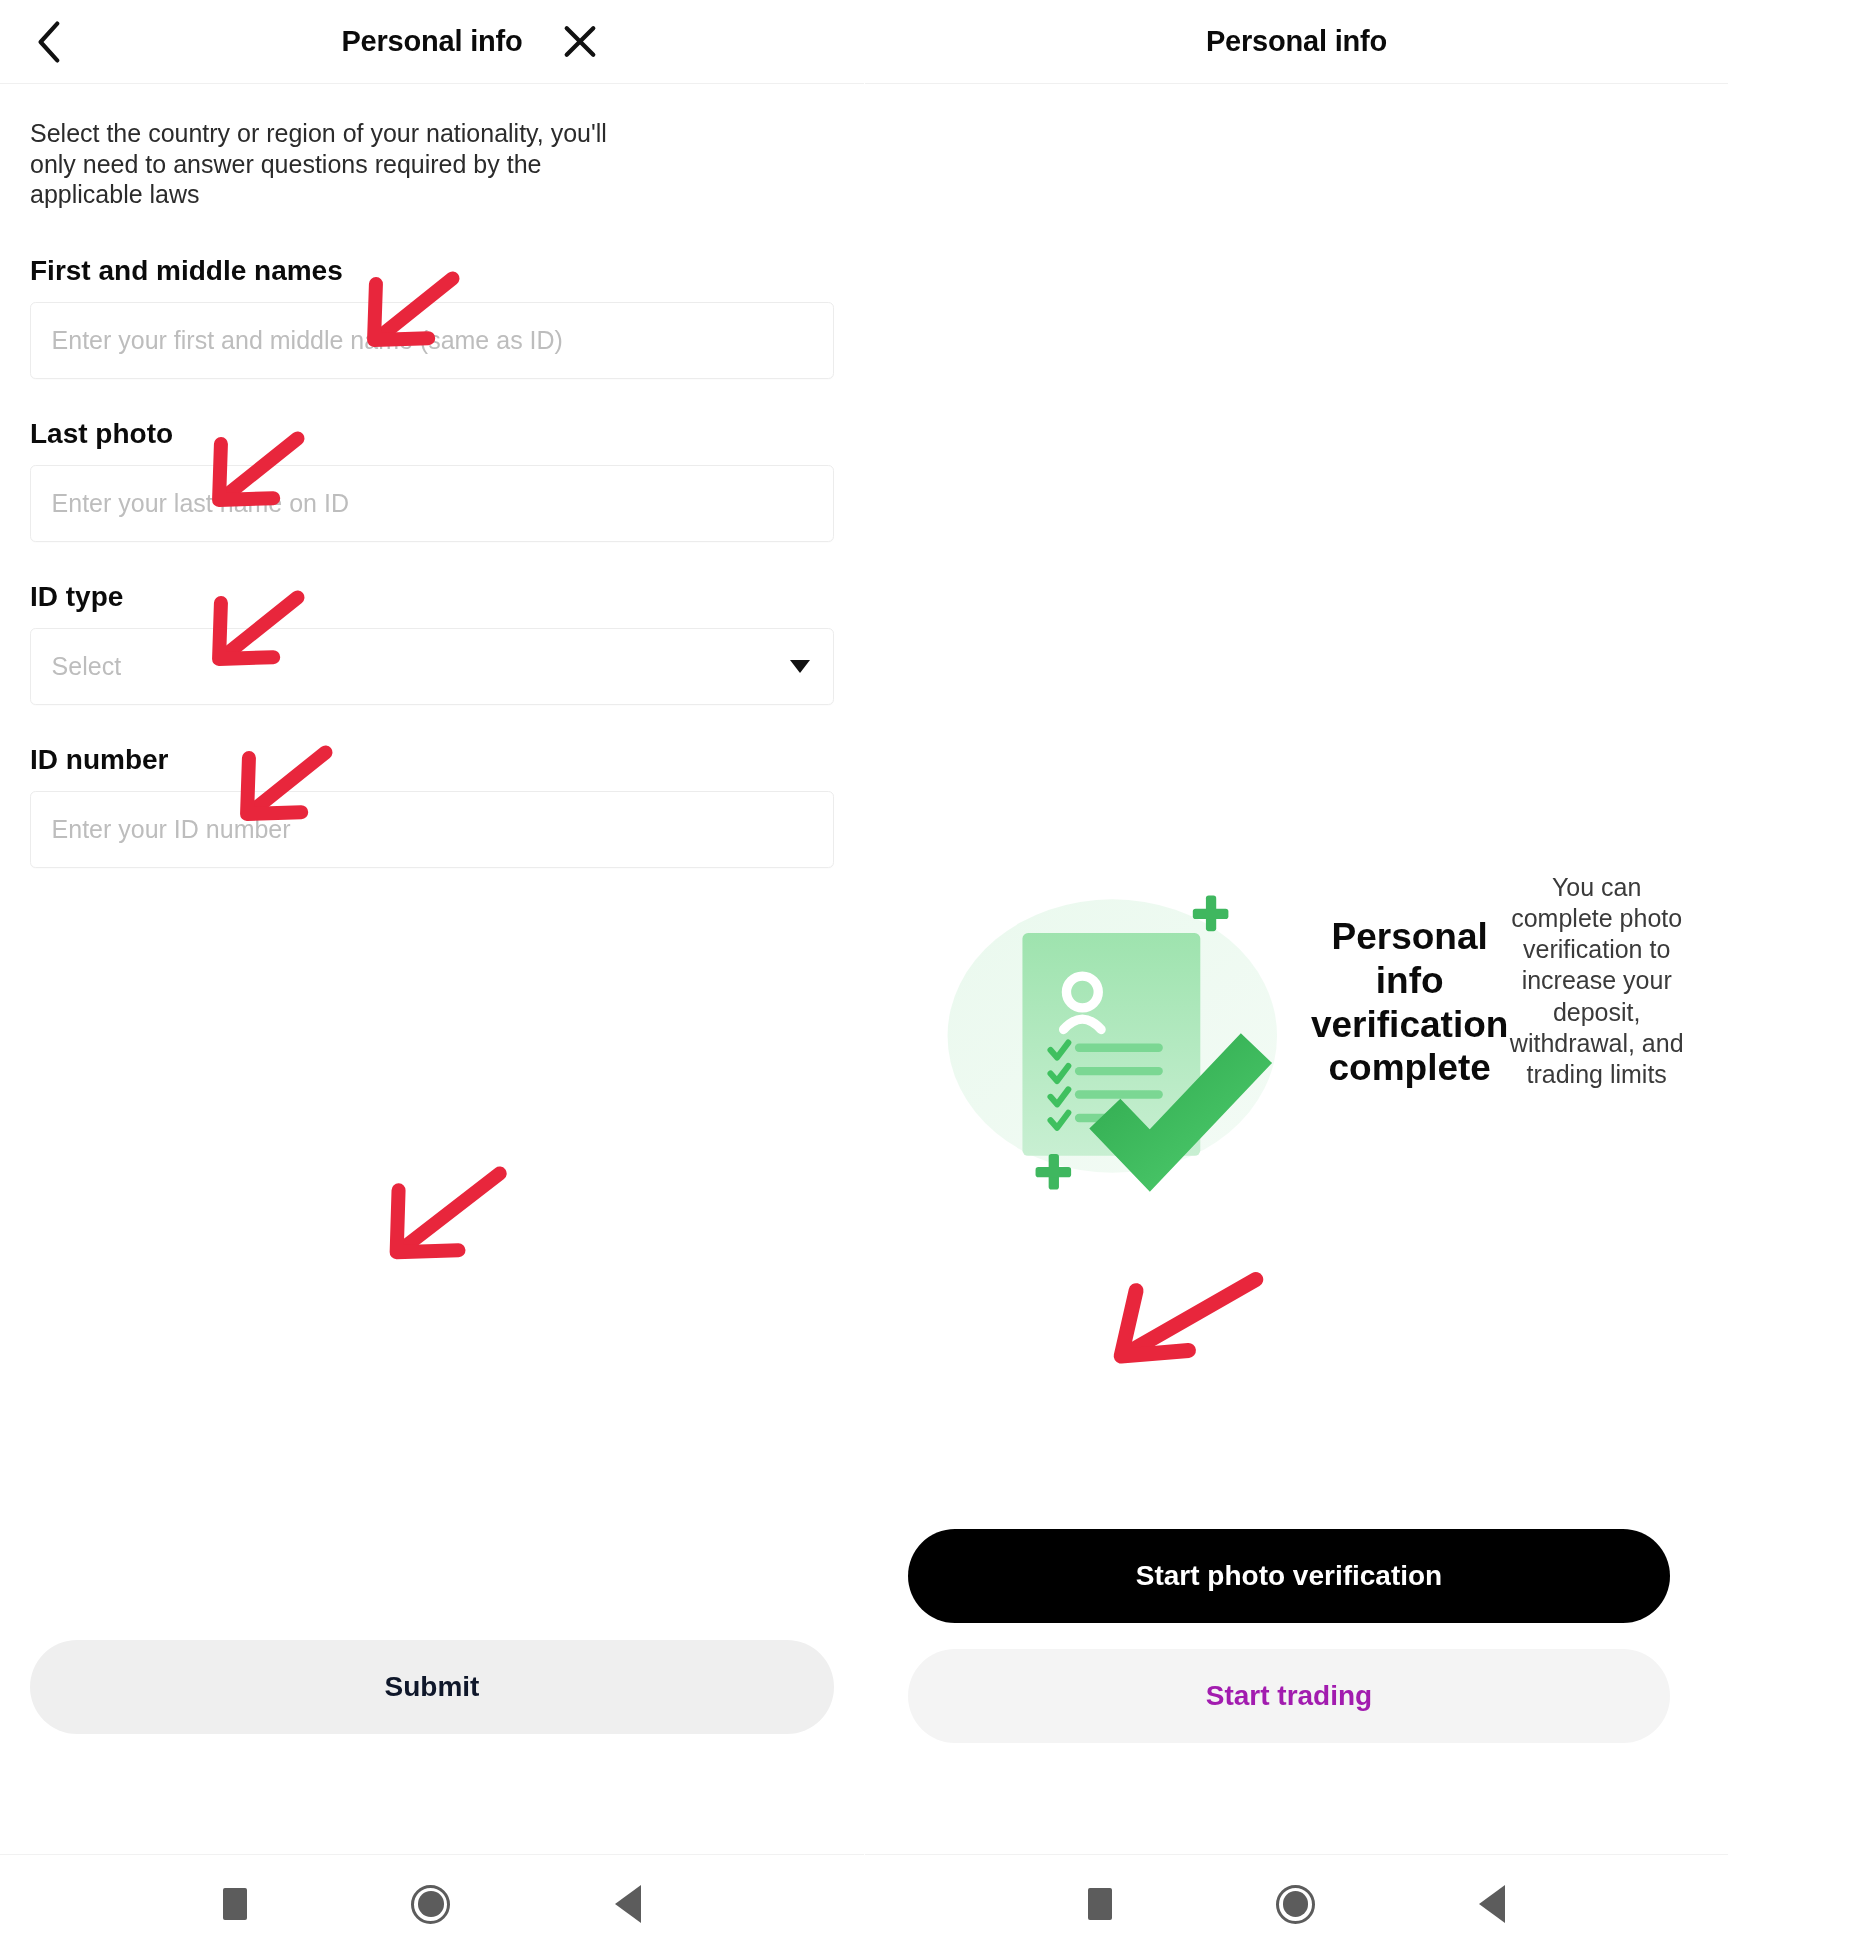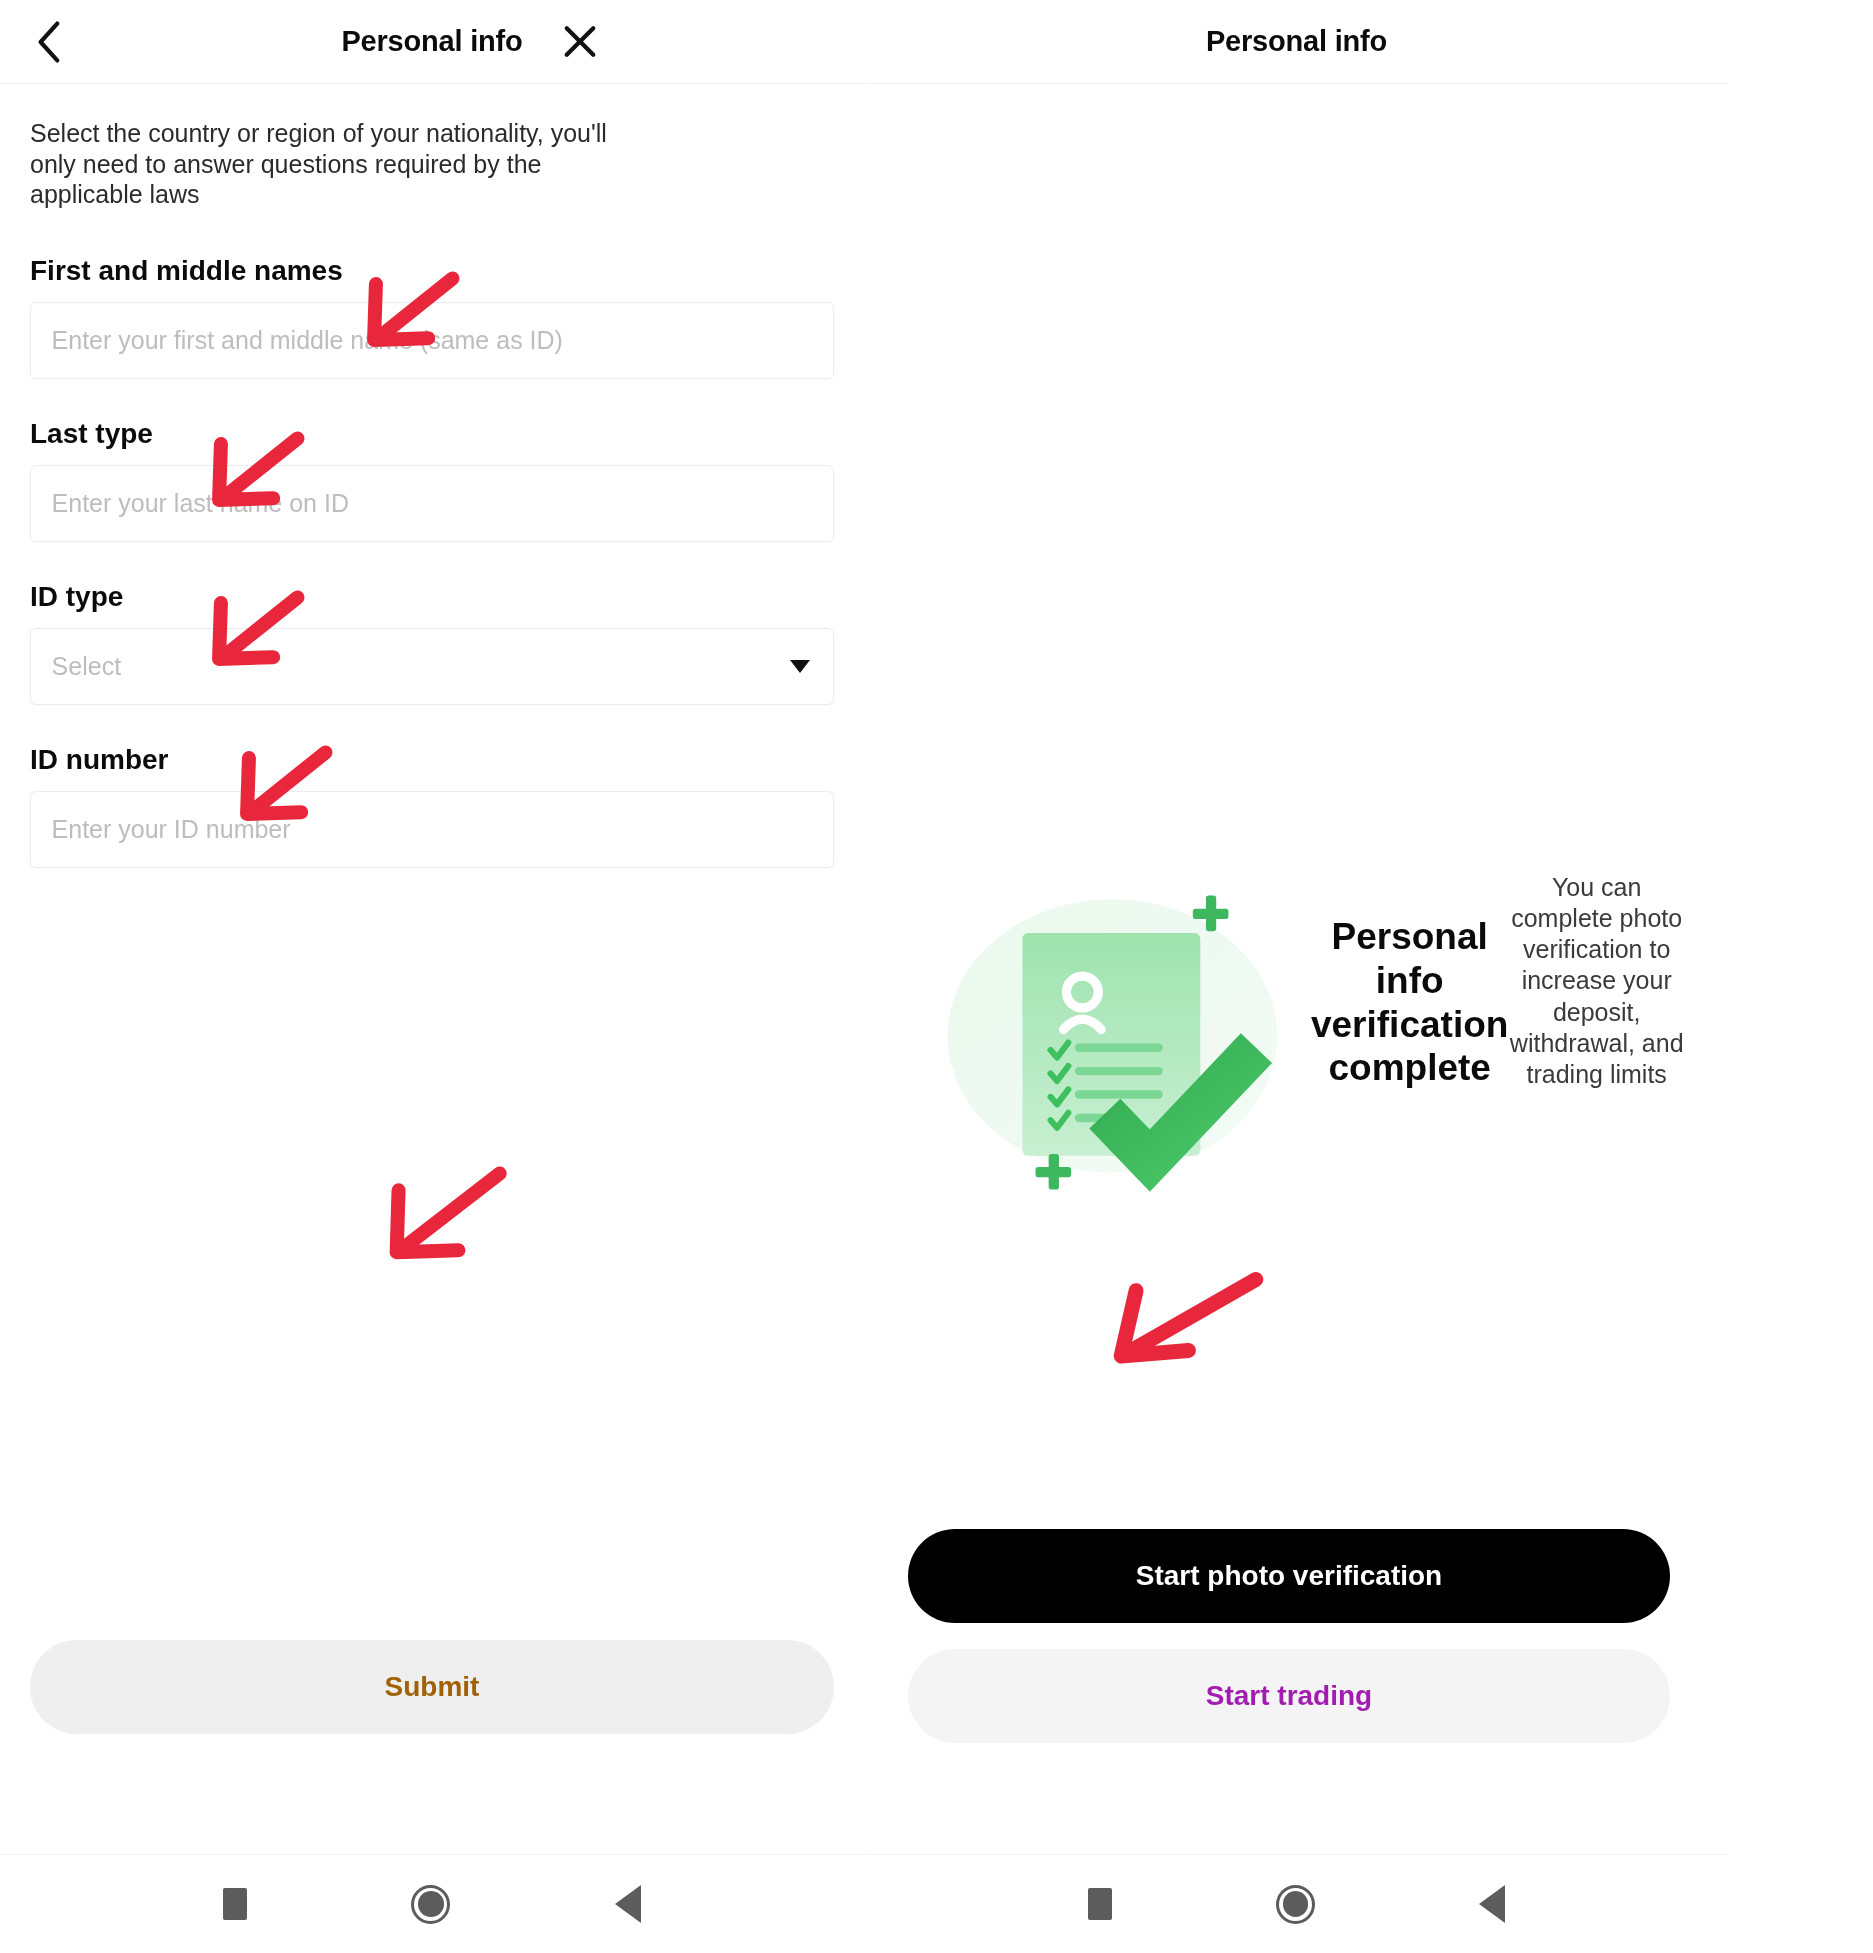--- a/index.html
+++ b/index.html
@@ -123,21 +123,21 @@
     height: 94px;
     border-radius: 49px;
     display: flex;
     align-items: center;
     justify-content: center;
     font-size: 28px;
     font-weight: 700;
   }
   .btn-disabled {
     background: #efefef;
-    color: #a16207;
+    color: #0f172a;
   }
 
   
   .body-right {
     flex: 1;
     position: relative;
     display: flex;
     flex-direction: row;
     align-items: center;
     padding: 0 43px;
@@ -256,21 +256,21 @@
       <div class="intro">Select the country or region of your nationality, you'll only need to answer questions required by the applicable laws</div>
 
       <div class="field first">
         <div class="field-label">First and middle names</div>
         <div class="input-box">
           <span class="input-ph">Enter your first and middle name (same as ID)</span>
         </div>
       </div>
 
       <div class="field">
-        <div class="field-label">Last type</div>
+        <div class="field-label">Last photo</div>
         <div class="input-box">
           <span class="input-ph">Enter your last name on ID</span>
         </div>
       </div>
 
       <div class="field">
         <div class="field-label">ID type</div>
         <div class="input-box select-box">
           <span class="input-ph">Select</span>
           <span class="caret"></span>

